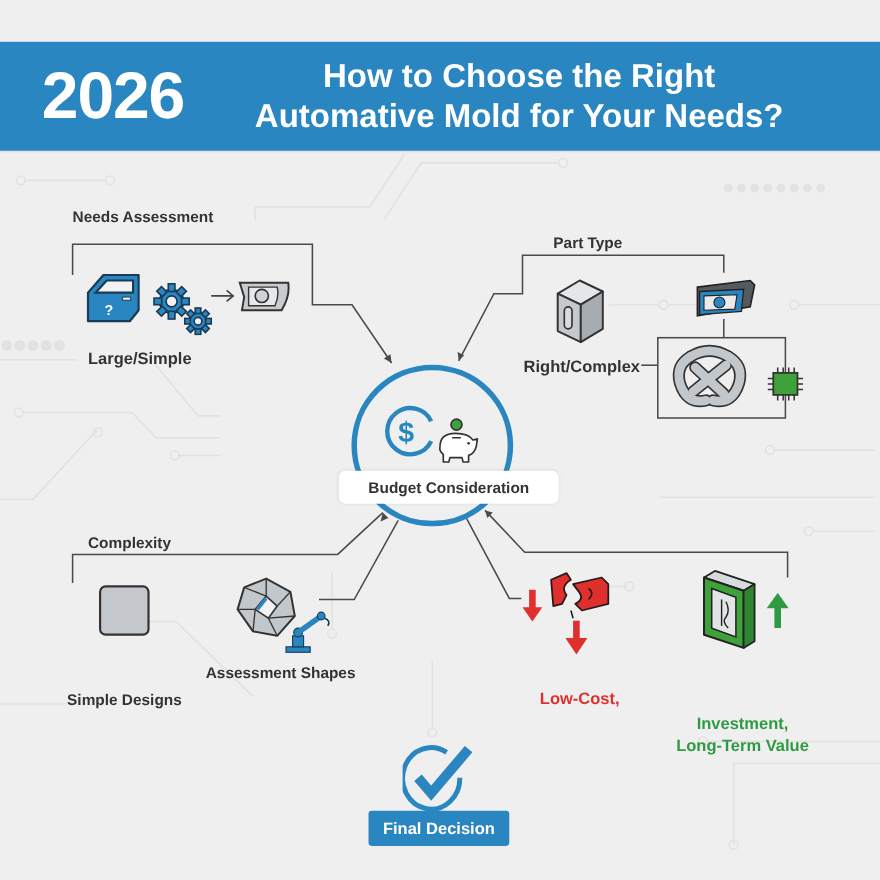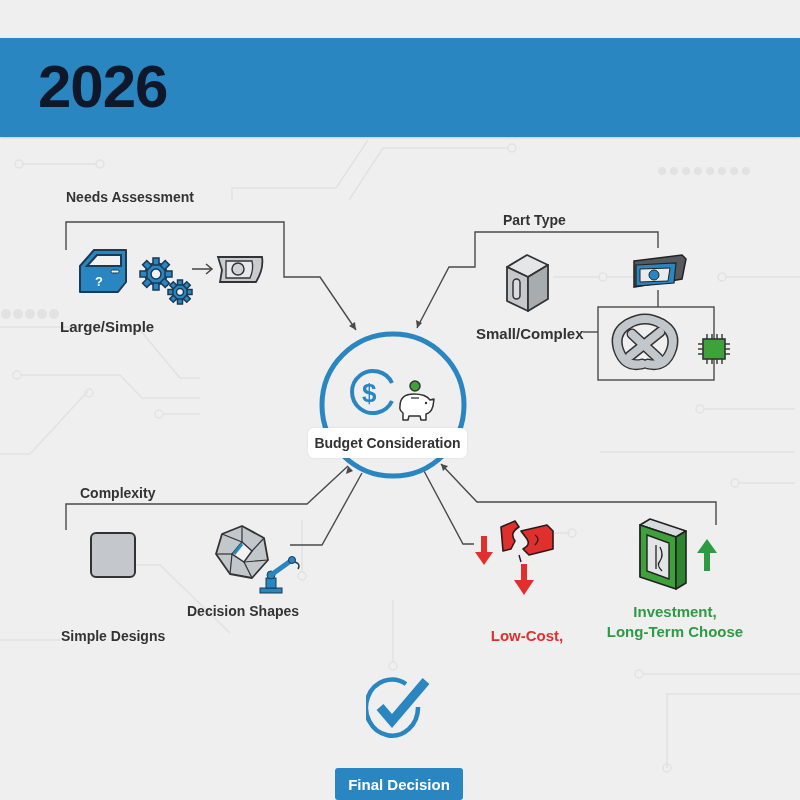--- a/index.html
+++ b/index.html
@@ -1,27 +1,27 @@
 <!DOCTYPE html>
 <html><head>
 <meta charset="utf-8">
 <style>
   html,body{margin:0;padding:0;}
   body{width:800px;height:800px;background:#efefef;position:relative;overflow:hidden;font-family:"Liberation Sans","DejaVu Sans",sans-serif;}
   .bg-svg{position:absolute;left:0;top:0;width:800px;height:800px;}
   .banner{position:absolute;left:0;top:38px;width:800px;height:99px;background:#2a86c0;box-shadow:0 1px 2px rgba(0,0,0,0.15);}
-  .year{position:absolute;left:38px;top:14px;font-size:60px;font-weight:bold;color:#0f172a;letter-spacing:-1px;line-height:70px;}
+  .year{position:absolute;left:38px;top:14px;font-size:60px;font-weight:bold;color:#ffffff;letter-spacing:-1px;line-height:70px;}
   .title{position:absolute;left:212px;top:14px;color:#fff;font-size:30px;font-weight:bold;line-height:36px;text-align:center;width:520px;}
   .title span{display:block;}
   .lbl{position:absolute;font-size:14px;font-weight:bold;color:#333;white-space:nowrap;}
   .big-lbl{font-size:15px;}
-  .center-lbl{position:absolute;left:308px;top:428px;width:159px;height:30px;background:#fff;border-radius:6px;box-shadow:0 0 3px rgba(0,0,0,0.08);font-size:14px;font-weight:bold;color:#333;display:flex;align-items:center;justify-content:center;}
+  .center-lbl{position:absolute;left:308px;top:428px;width:200px;height:30px;background:#fff;border-radius:6px;box-shadow:0 0 3px rgba(0,0,0,0.08);font-size:14px;font-weight:bold;color:#333;display:flex;align-items:center;justify-content:center;}
   .red{color:#e0302e;text-align:center;font-size:15px;line-height:20px;margin-top:24px;}
-  .green{color:#2e9a44;text-align:center;font-size:15px;line-height:20px;}
-  .final-btn{position:absolute;left:335px;top:768px;width:128px;height:32px;background:#2a86c0;border-radius:3px;color:#fff;font-weight:bold;font-size:15px;display:flex;align-items:center;justify-content:center;border:none;padding:0;font-family:"Liberation Sans","DejaVu Sans",sans-serif;}
+  .green{color:#2e9a44;text-align:center;font-size:15px;line-height:20px;margin-top:47px;}
+  .final-btn{position:absolute;left:335px;top:737px;width:128px;height:32px;background:#2a86c0;border-radius:3px;color:#fff;font-weight:bold;font-size:15px;display:flex;align-items:center;justify-content:center;border:none;padding:0;font-family:"Liberation Sans","DejaVu Sans",sans-serif;}
   .ico{position:absolute;}
 </style>
 </head>
 <body>
 
 <svg class="bg-svg" viewBox="0 0 800 800">
   <g stroke="#e2e2e2" stroke-width="1.5" fill="none">
     <circle cx="19" cy="164" r="4"></circle>
       <line x1="23" y1="164" x2="96" y2="164"></line>
       <circle cx="100" cy="164" r="4"></circle>
@@ -90,20 +90,24 @@
   <g fill="#4a4a4a">
     <polygon points="356,330 349,326 355,322"></polygon>
     <polygon points="417,328 416,320 422,323"></polygon>
     <polygon points="348,466 346,474 353,471"></polygon>
     <polygon points="441,464 448,466 443,471"></polygon>
   </g>
 </svg>
 
 <div class="banner">
   <div class="year">2026</div>
+  <div class="title">
+    <span>How to Choose the Right</span>
+    <span>Automative Mold for Your Needs?</span>
+  </div>
 </div>
 
 <div class="lbl" style="left:66px;top:189px;">Needs Assessment</div>
 <svg class="ico" style="left:78px;top:246px;" width="52" height="50" viewBox="0 0 52 50">
   <path d="M2 20 L16 4 L48 4 L48 36 L40 46 L2 46 Z" fill="#2a86c0" stroke="#1a3a55" stroke-width="2" stroke-linejoin="round"></path>
   <path d="M9 20 L19 9 L43 9 L43 20 Z" fill="#f2f2f2" stroke="#1a3a55" stroke-width="2"></path>
   <rect x="33" y="24" width="8" height="3" rx="1.5" fill="#f2f2f2" stroke="#1a3a55" stroke-width="1"></rect>
   <text x="17" y="40" font-size="13" font-weight="bold" fill="#fff" font-family="Liberation Sans, sans-serif">?</text>
 </svg>
 <svg class="ico" style="left:139px;top:257px;" width="56" height="48" viewBox="0 0 56 48">
@@ -136,21 +140,21 @@
 </svg>
 <svg class="ico" style="left:191px;top:263px;" width="24" height="12" viewBox="0 0 24 12">
   <line x1="1" y1="6" x2="20" y2="6" stroke="#444" stroke-width="1.5"></line>
     <polyline points="15,1 21,6 15,11" fill="none" stroke="#444" stroke-width="1.5"></polyline>
 </svg>
 <svg class="ico" style="left:216px;top:255px;" width="50" height="30" viewBox="0 0 50 30">
   <path d="M2 2 L46 2 Q48 14 40 27 L4 27 L6 15 Z" fill="#c8ccd0" stroke="#333" stroke-width="1.8"></path>
   <path d="M10 6 L36 6 Q38 14 34 23 L10 23 Z" fill="#e6e8ea" stroke="#333" stroke-width="1.3"></path>
   <circle cx="22" cy="14" r="6" fill="#cfd3d6" stroke="#333" stroke-width="1.5"></circle>
 </svg>
-<div class="lbl big-lbl" style="left:60px;top:318px;text-align:center;">Large/Simple</div>
+<div class="lbl big-lbl" style="left:80px;top:318px;text-align:center;">Large/Simple</div>
 
 <div class="lbl" style="left:503px;top:212px;">Part Type</div>
 <svg class="ico" style="left:505px;top:253px;" width="46" height="60" viewBox="0 0 46 60">
   <polygon points="2,14 22,2 43,12 23,24" fill="#e4e6e8" stroke="#333" stroke-width="1.8" stroke-linejoin="round"></polygon>
   <polygon points="2,14 23,24 23,58 2,48" fill="#c5c9cc" stroke="#333" stroke-width="1.8" stroke-linejoin="round"></polygon>
   <polygon points="23,24 43,12 43,46 23,58" fill="#a7acb0" stroke="#333" stroke-width="1.8" stroke-linejoin="round"></polygon>
   <rect x="8" y="26" width="7" height="20" rx="3.5" fill="#d9dcde" stroke="#333" stroke-width="1.5"></rect>
 </svg>
 <svg class="ico" style="left:632px;top:253px;" width="56" height="36" viewBox="0 0 56 36">
   <path d="M2 8 L50 2 L54 6 L50 26 L2 34 Z" fill="#555a5e" stroke="#222" stroke-width="1.5"></path>
@@ -186,21 +190,21 @@
       <line x1="25" y1="26" x2="25" y2="31"></line>
     <line x1="1" y1="11" x2="6" y2="11"></line>
       <line x1="1" y1="16" x2="6" y2="16"></line>
       <line x1="1" y1="21" x2="6" y2="21"></line>
     <line x1="28" y1="11" x2="33" y2="11"></line>
       <line x1="28" y1="16" x2="33" y2="16"></line>
       <line x1="28" y1="21" x2="33" y2="21"></line>
   </g>
   <rect x="6" y="6" width="22" height="20" fill="#3ea13a" stroke="#333" stroke-width="1.6"></rect>
 </svg>
-<div class="lbl big-lbl" style="left:476px;top:325px;">Small/Complex</div>
+<div class="lbl big-lbl" style="left:476px;top:325px;">Right/Complex</div>
 
 <svg class="ico" style="left:318px;top:330px;" width="150" height="150" viewBox="0 0 150 150">
   <circle cx="75" cy="75" r="71" fill="none" stroke="#2a86c0" stroke-width="5"></circle>
 </svg>
 <svg class="ico" style="left:348px;top:367px;" width="50" height="50" viewBox="0 0 50 50">
   <path d="M44 34 A21 21 0 1 1 44 16" fill="none" stroke="#2a86c0" stroke-width="4"></path>
   <text x="14" y="35" font-size="26" font-weight="bold" fill="#2a86c0" font-family="Liberation Sans, sans-serif">$</text>
 </svg>
 <svg class="ico" style="left:394px;top:380px;" width="44" height="44" viewBox="0 0 44 44">
   <circle cx="21" cy="6" r="5" fill="#3ea13a" stroke="#333" stroke-width="1.5"></circle>
@@ -230,21 +234,21 @@
   <line x1="20" y1="30" x2="28" y2="20" stroke="#2a86c0" stroke-width="3"></line>
 </svg>
 <svg class="ico" style="left:258px;top:554px;" width="46" height="40" viewBox="0 0 46 40">
   <rect x="2" y="34" width="22" height="5" fill="#2a86c0" stroke="#1a3a55" stroke-width="1"></rect>
   <rect x="8" y="24" width="10" height="10" fill="#2a86c0" stroke="#1a3a55" stroke-width="1"></rect>
   <circle cx="13" cy="21" r="4" fill="#2a86c0" stroke="#1a3a55" stroke-width="1"></circle>
   <line x1="13" y1="21" x2="34" y2="6" stroke="#2a86c0" stroke-width="5" stroke-linecap="round"></line>
   <circle cx="34" cy="6" r="3.5" fill="#2a86c0" stroke="#1a3a55" stroke-width="1"></circle>
   <path d="M37 8 Q43 10 40 15" fill="none" stroke="#1a3a55" stroke-width="1.5"></path>
 </svg>
-<div class="lbl" style="left:187px;top:603px;">Decision Shapes</div>
+<div class="lbl" style="left:187px;top:603px;">Assessment Shapes</div>
 
 <svg class="ico" style="left:475px;top:536px;" width="18" height="30" viewBox="0 0 18 30">
   <rect x="6" y="0" width="6" height="18" fill="#e0302e"></rect>
     <polygon points="0,16 18,16 9,29" fill="#e0302e"></polygon>
 </svg>
 <svg class="ico" style="left:499px;top:519px;" width="56" height="44" viewBox="0 0 56 44">
   <path d="M2 8 L16 2 L20 8 Q10 14 16 22 L12 30 L4 32 Z" fill="#e0302e" stroke="#2a1a1a" stroke-width="1.6" stroke-linejoin="round"></path>
   <path d="M22 12 L48 6 L54 12 L54 30 L30 36 L24 30 Q32 26 28 20 Z" fill="#e0302e" stroke="#2a1a1a" stroke-width="1.6" stroke-linejoin="round"></path>
   <path d="M36 16 Q42 20 36 26" fill="none" stroke="#2a1a1a" stroke-width="1.4"></path>
   <line x1="20" y1="36" x2="22" y2="43" stroke="#2a1a1a" stroke-width="1.4"></line>
@@ -263,20 +267,20 @@
   <polygon points="38,20 48,14 48,66 38,72" fill="#2e8530" stroke="#222" stroke-width="1.6" stroke-linejoin="round"></polygon>
   <polygon points="9,18 31,26 31,62 9,54" fill="#e2e4e6" stroke="#222" stroke-width="1.4"></polygon>
   <path d="M18 28 L18 52 M22 30 Q26 38 22 44 Q18 48 24 54" fill="none" stroke="#222" stroke-width="1.3"></path>
 </svg>
 <svg class="ico" style="left:697px;top:539px;" width="20" height="32" viewBox="0 0 20 32">
   <polygon points="10,0 20,14 0,14" fill="#2e9a44"></polygon>
     <rect x="7" y="12" width="6" height="20" fill="#2e9a44"></rect>
 </svg>
 <div class="lbl green" style="left:600px;top:602px;width:150px;">
   <div>Investment,</div>
-  <div>Long-Term Choose</div>
+  <div>Long-Term Value</div>
 </div>
 
 <svg class="ico" style="left:366px;top:677px;" width="66" height="62" viewBox="0 0 66 62">
   <path d="M40 7 A26 28 0 1 0 52 30" fill="none" stroke="#2a86c0" stroke-width="4.5"></path>
   <polyline points="14,30 26,44 60,4" fill="none" stroke="#2a86c0" stroke-width="9" stroke-linejoin="miter"></polyline>
 </svg>
 <button class="final-btn">Final Decision</button>
 
 </body></html>

